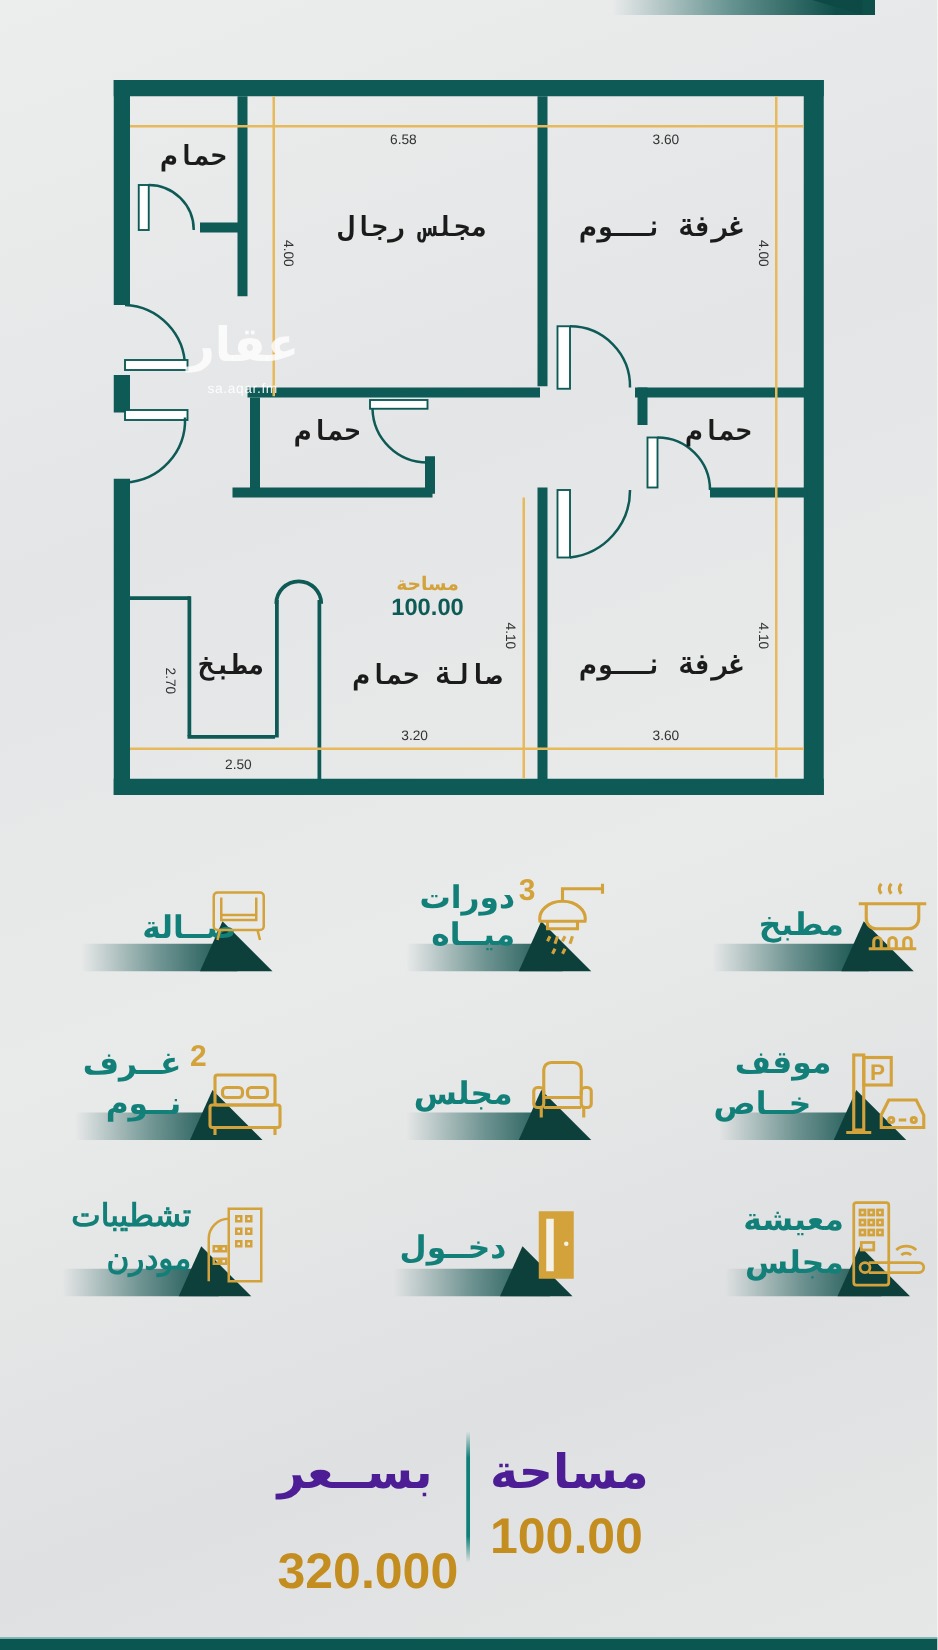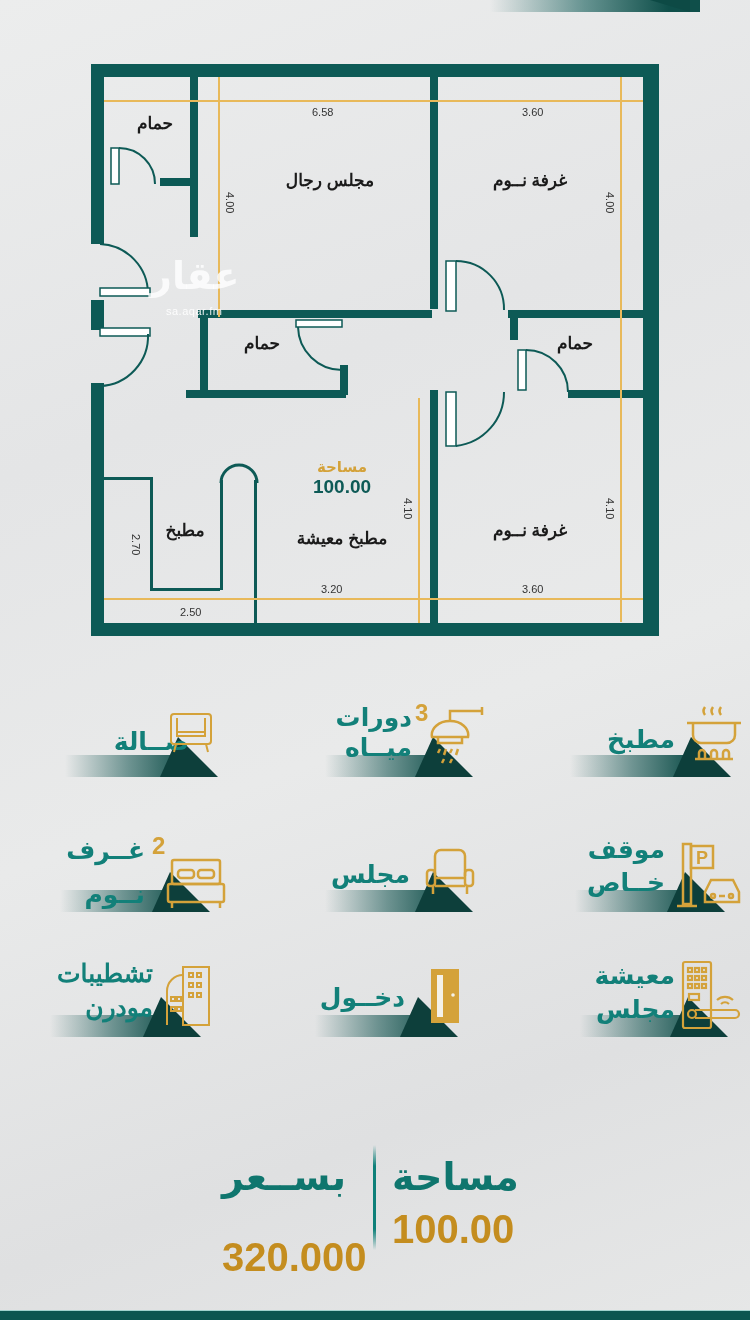--- a/index.html
+++ b/index.html
@@ -20,22 +20,22 @@
       position: absolute; left: 650px; top: 0; width: 0; height: 0;
       border-top: 12px solid #0d4a45; border-left: 40px solid transparent;
     }
 
     
     .plan { position: absolute; left: 0; top: 0; width: 750px; height: 650px; }
     .wall { position: absolute; background: #0d5a56; }
     .thin { position: absolute; background: #0d5a56; }
     .dim-line { position: absolute; background: #e8b95a; }
     .room-label {
-      position: absolute; font-family: Liberation Sans, sans-serif; font-weight: bold;
-      font-size: 17px; color: #1b1b1b; direction: rtl; white-space: nowrap;
+      position: absolute; font-family: Liberation Mono, monospace; font-weight: bold;
+      font-size: 22px; color: #1b1b1b; direction: rtl; white-space: nowrap;
       transform: translateX(-50%);
       text-align: right;
     }
     .dim-label {
       position: absolute; font-family: "Liberation Sans", sans-serif;
       font-size: 11px; color: #333; white-space: nowrap;
     }
     .dim-vert { transform: rotate(90deg); transform-origin: left top; }
     .area-label {
       position: absolute; left: 342px; transform: translateX(-50%);
@@ -74,21 +74,21 @@
       font-size: 24px; color: #d4a23a;
     }
     .feature svg { position: absolute; }
 
     
     .summary-divider {
       position: absolute; left: 373px; top: 1145px; width: 3px; height: 105px;
       background: linear-gradient(180deg, rgba(14,128,121,0) 0%, #0e8079 20%, #0e8079 80%, rgba(14,128,121,0) 100%);
     }
     .sum-title {
-      position: absolute; direction: rtl; font-weight: bold; font-size: 38px; color: #0f766e;
+      position: absolute; direction: rtl; font-weight: bold; font-size: 38px; color: #4c1d95;
       white-space: nowrap;
     }
     .sum-value {
       position: absolute; font-family: "Liberation Sans", sans-serif; font-weight: bold;
       font-size: 40px; color: #c48d1f; white-space: nowrap;
     }
     .bottom-bar {
       position: absolute; left: 0; top: 1310px; width: 750px; height: 10px; background: #0b5650;
       border-top: 1px solid #9fd2cd;
     }
@@ -161,21 +161,21 @@
     <rect x="8" y="2" width="10" height="54" fill="#fff" stroke="#0d5a56" stroke-width="1.5"></rect>
     <path d="M18 56 A54 54 0 0 0 66 2" stroke="#0d5a56" stroke-width="2" fill="none"></path>
   </svg>
 
   <div class="room-label" style="left:155px; top:113px;">حمام</div>
   <div class="room-label" style="left:330px; top:170px;">مجلس رجال</div>
   <div class="room-label" style="left:530px; top:170px;">غرفة نــوم</div>
   <div class="room-label" style="left:262px; top:333px;">حمام</div>
   <div class="room-label" style="left:575px; top:333px;">حمام</div>
   <div class="room-label" style="left:185px; top:520px;">مطبخ</div>
-  <div class="room-label" style="left:342px; top:528px;">مطبخ معيشة</div>
+  <div class="room-label" style="left:342px; top:528px;">صالة حمام</div>
   <div class="room-label" style="left:530px; top:520px;">غرفة نــوم</div>
 
   <div class="dim-label" style="left:312px; top:106px;">6.58</div>
   <div class="dim-label dim-vert" style="left:236px; top:192px;">4.00</div>
   <div class="dim-label" style="left:522px; top:106px;">3.60</div>
   <div class="dim-label dim-vert" style="left:616px; top:192px;">4.00</div>
   <div class="dim-label dim-vert" style="left:414px; top:498px;">4.10</div>
   <div class="dim-label" style="left:321px; top:583px;">3.20</div>
   <div class="dim-label dim-vert" style="left:142px; top:534px;">2.70</div>
   <div class="dim-label" style="left:180px; top:606px;">2.50</div>
@@ -233,21 +233,21 @@
       <path d="M9 22 h28"></path>
       <path d="M8 34 l-2 8 M38 34 l2 8"></path>
     </g>
   </svg>
 </div>
 
 <div class="feature" style="left:555px; top:830px;">
   <div class="stripe" style="left:20px;"></div>
   <div class="tri" style="left:112px;"></div>
   <div class="ftext" style="right:80px; top:5px;">موقف</div>
-  <div class="ftext" style="right:80px; top:38px;">خــاص</div>
+  <div class="ftext" style="right:96px; top:38px;">خــاص</div>
   <svg style="left:120px; top:10px;" width="70" height="75" viewBox="0 0 70 75">
     <g stroke="#d4a23a" stroke-width="2.5" fill="none">
       <rect x="8" y="4" width="8" height="60"></rect>
       <rect x="16" y="6" width="22" height="22"></rect>
       <text x="21" y="24" font-family="Liberation Sans, sans-serif" font-size="18" fill="#d4a23a" stroke="none" font-weight="bold">P</text>
       <path d="M2 66 h20"></path>
       <path d="M30 52 l6 -12 h22 l6 12 v10 h-34z"></path>
       <circle cx="38" cy="56" r="2"></circle>
         <circle cx="56" cy="56" r="2"></circle>
       <path d="M44 56 h6"></path>
@@ -268,21 +268,21 @@
       <path d="M8 38 v8 M42 38 v8"></path>
     </g>
   </svg>
 </div>
 
 <div class="feature" style="left:40px; top:830px;">
   <div class="stripe" style="left:20px;"></div>
   <div class="tri" style="left:112px;"></div>
   <div class="fnum" style="left:112px; top:2px;">2</div>
   <div class="ftext" style="right:85px; top:6px;">غــرف</div>
-  <div class="ftext" style="right:85px; top:50px;text-align:center;">نــوم</div>
+  <div class="ftext" style="right:85px; top:38px;text-align:center;">نــوم</div>
   <svg style="left:126px; top:28px;" width="60" height="56" viewBox="0 0 60 56">
     <g stroke="#d4a23a" stroke-width="2.5" fill="none">
       <rect x="6" y="2" width="48" height="24" rx="2"></rect>
       <rect x="12" y="12" width="16" height="8" rx="3"></rect>
       <rect x="32" y="12" width="16" height="8" rx="3"></rect>
       <rect x="2" y="26" width="56" height="18" rx="2"></rect>
       <path d="M6 44 v6 M54 44 v6"></path>
     </g>
   </svg>
 </div>

